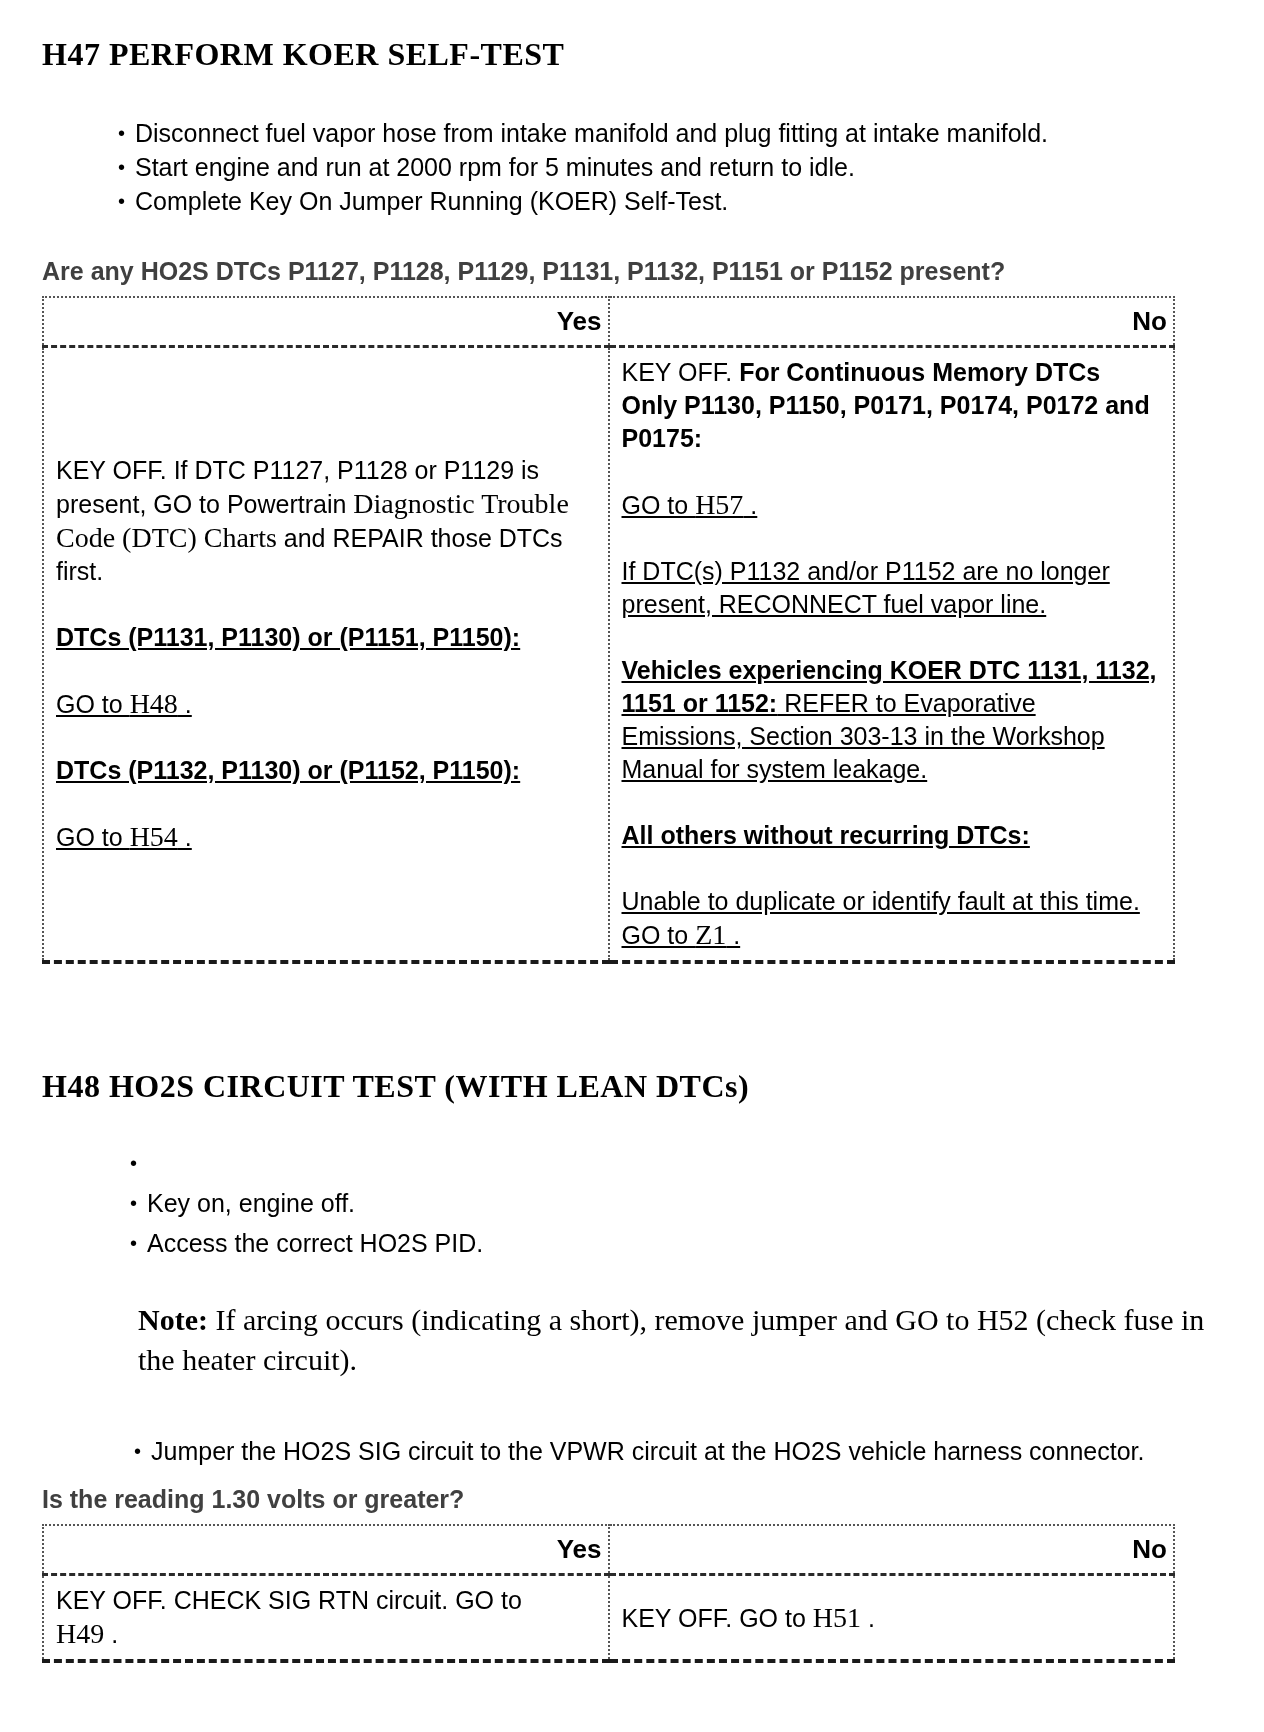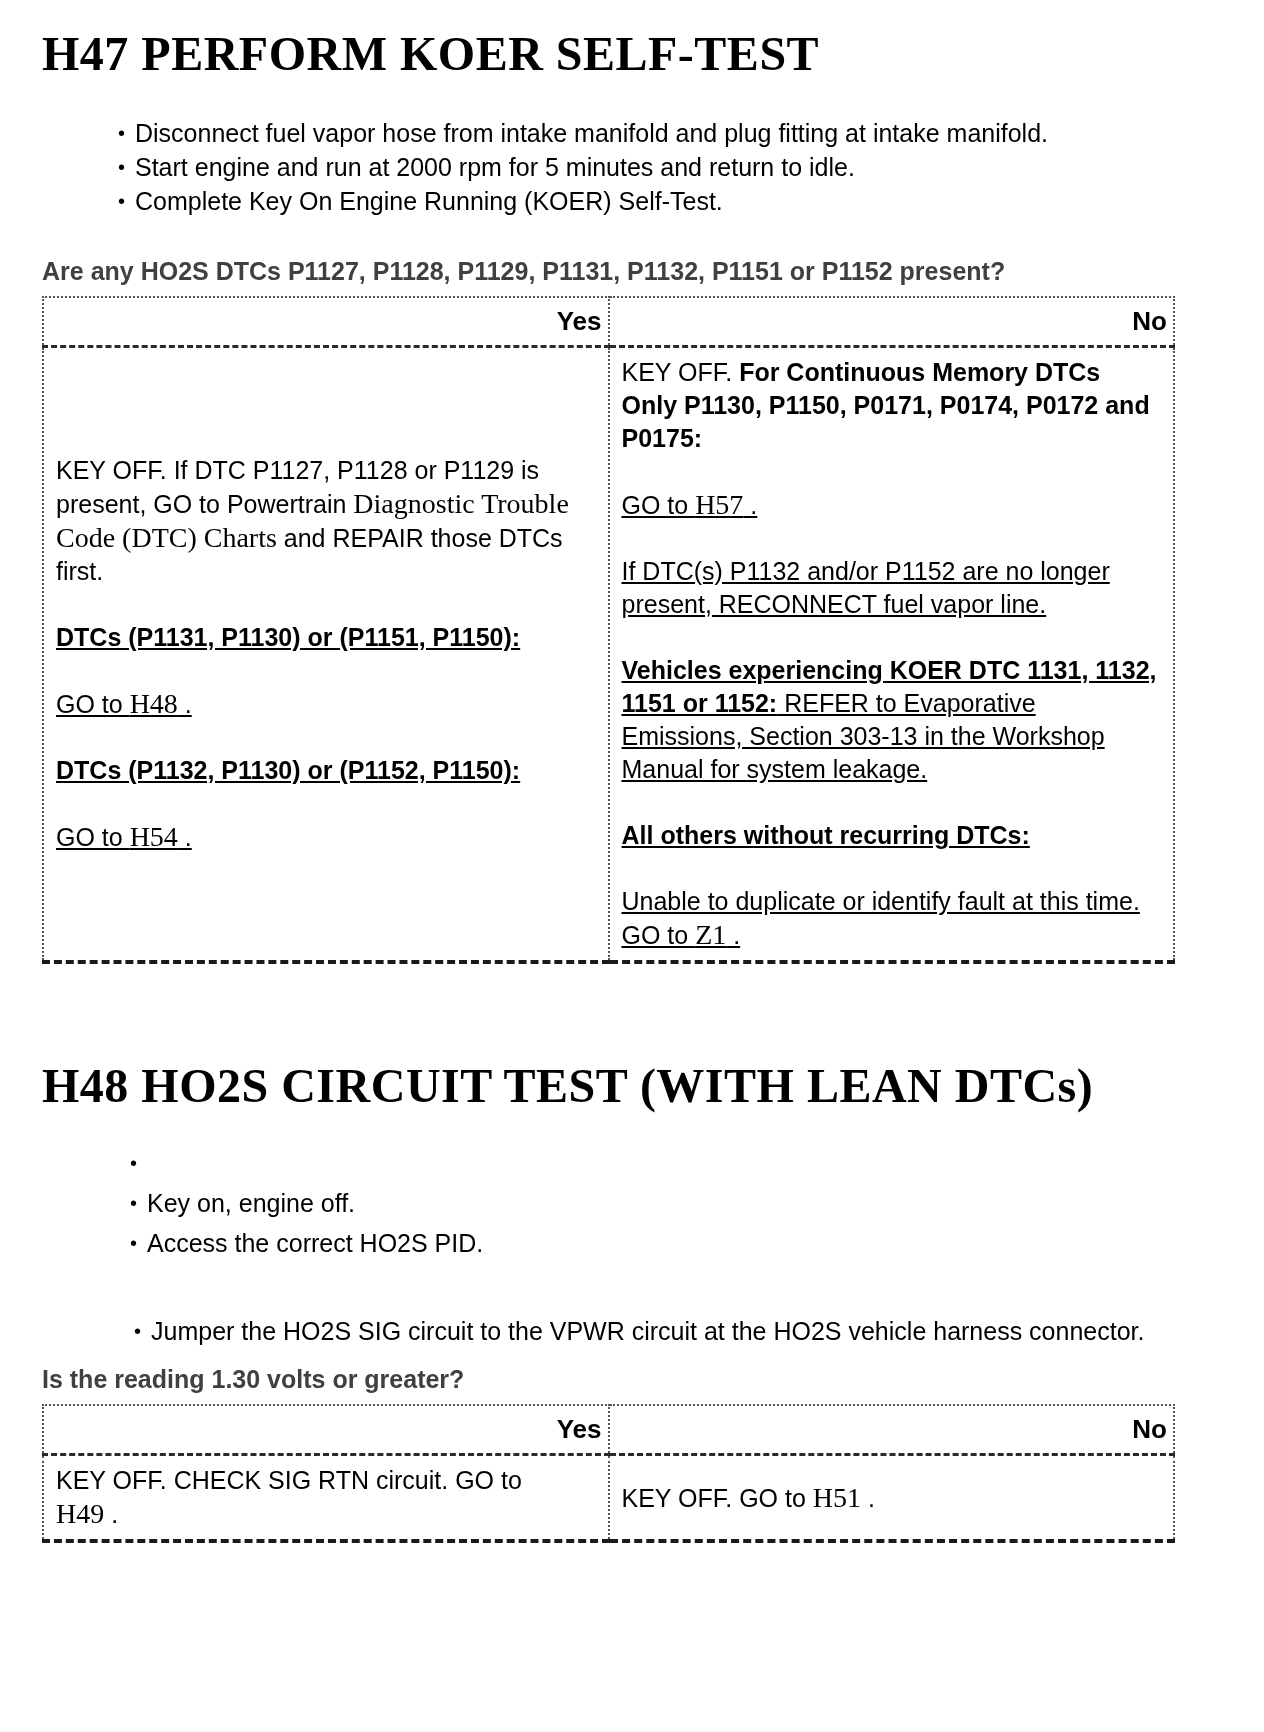--- a/index.html
+++ b/index.html
@@ -6,21 +6,21 @@
   html, body { background: #ffffff; }
   .page {
     width: 1264px; height: 1732px;
     background: #ffffff; color: #000000;
     font-family: "Liberation Sans", sans-serif;
     position: relative; overflow: hidden;
     padding: 32px 0 0 42px;
   }
   .section-title {
     font-family: "Liberation Serif", serif;
-    font-weight: bold; font-size: 48px; line-height: 44px;
+    font-weight: bold; font-size: 32px; line-height: 44px;
     letter-spacing: 0.5px; color: #000;
   }
   .bullet-list { list-style: none; margin-top: 40px; margin-left: 76px; }
   .bullet-item { display: flex; font-size: 25px; line-height: 34px; color: #000; }
   .bullet-item .dot { flex: none; width: 17px; font-size: 20px; line-height: 34px; }
   .question {
     font-weight: bold; font-size: 25px; line-height: 34px;
     margin-top: 36px; color: #404040;
   }
   .decision-table {
@@ -67,21 +67,21 @@
     <li class="bullet-item">
       <span class="dot">•</span>
       <span class="btext">Disconnect fuel vapor hose from intake manifold and plug fitting at intake manifold.</span>
     </li>
     <li class="bullet-item">
       <span class="dot">•</span>
       <span class="btext">Start engine and run at 2000 rpm for 5 minutes and return to idle.</span>
     </li>
     <li class="bullet-item">
       <span class="dot">•</span>
-      <span class="btext">Complete Key On Engine Running (KOER) Self-Test.</span>
+      <span class="btext">Complete Key On Jumper Running (KOER) Self-Test.</span>
     </li>
   </ul>
 
   <p class="question">Are any HO2S DTCs P1127, P1128, P1129, P1131, P1132, P1151 or P1152 present?</p>
 
   <table class="decision-table">
     <colgroup>
         <col style="width:50%">
         <col style="width:50%">
       </colgroup>
@@ -122,20 +122,21 @@
       <li class="bullet-item">
         <span class="dot">•</span>
         <span class="btext">Key on, engine off.</span>
       </li>
       <li class="bullet-item">
         <span class="dot">•</span>
         <span class="btext">Access the correct HO2S PID.</span>
       </li>
     </ul>
 
+    <p class="note"><b>Note:</b><span> If arcing occurs (indicating a short), remove jumper and GO to H52 (check fuse in the heater circuit).</span></p>
 
     <ul class="bullet-list jumper-list">
       <li class="bullet-item">
         <span class="dot">•</span>
         <span class="btext">Jumper the HO2S SIG circuit to the VPWR circuit at the HO2S vehicle harness connector.</span>
       </li>
     </ul>
 
     <p class="question question-2">Is the reading 1.30 volts or greater?</p>
 

